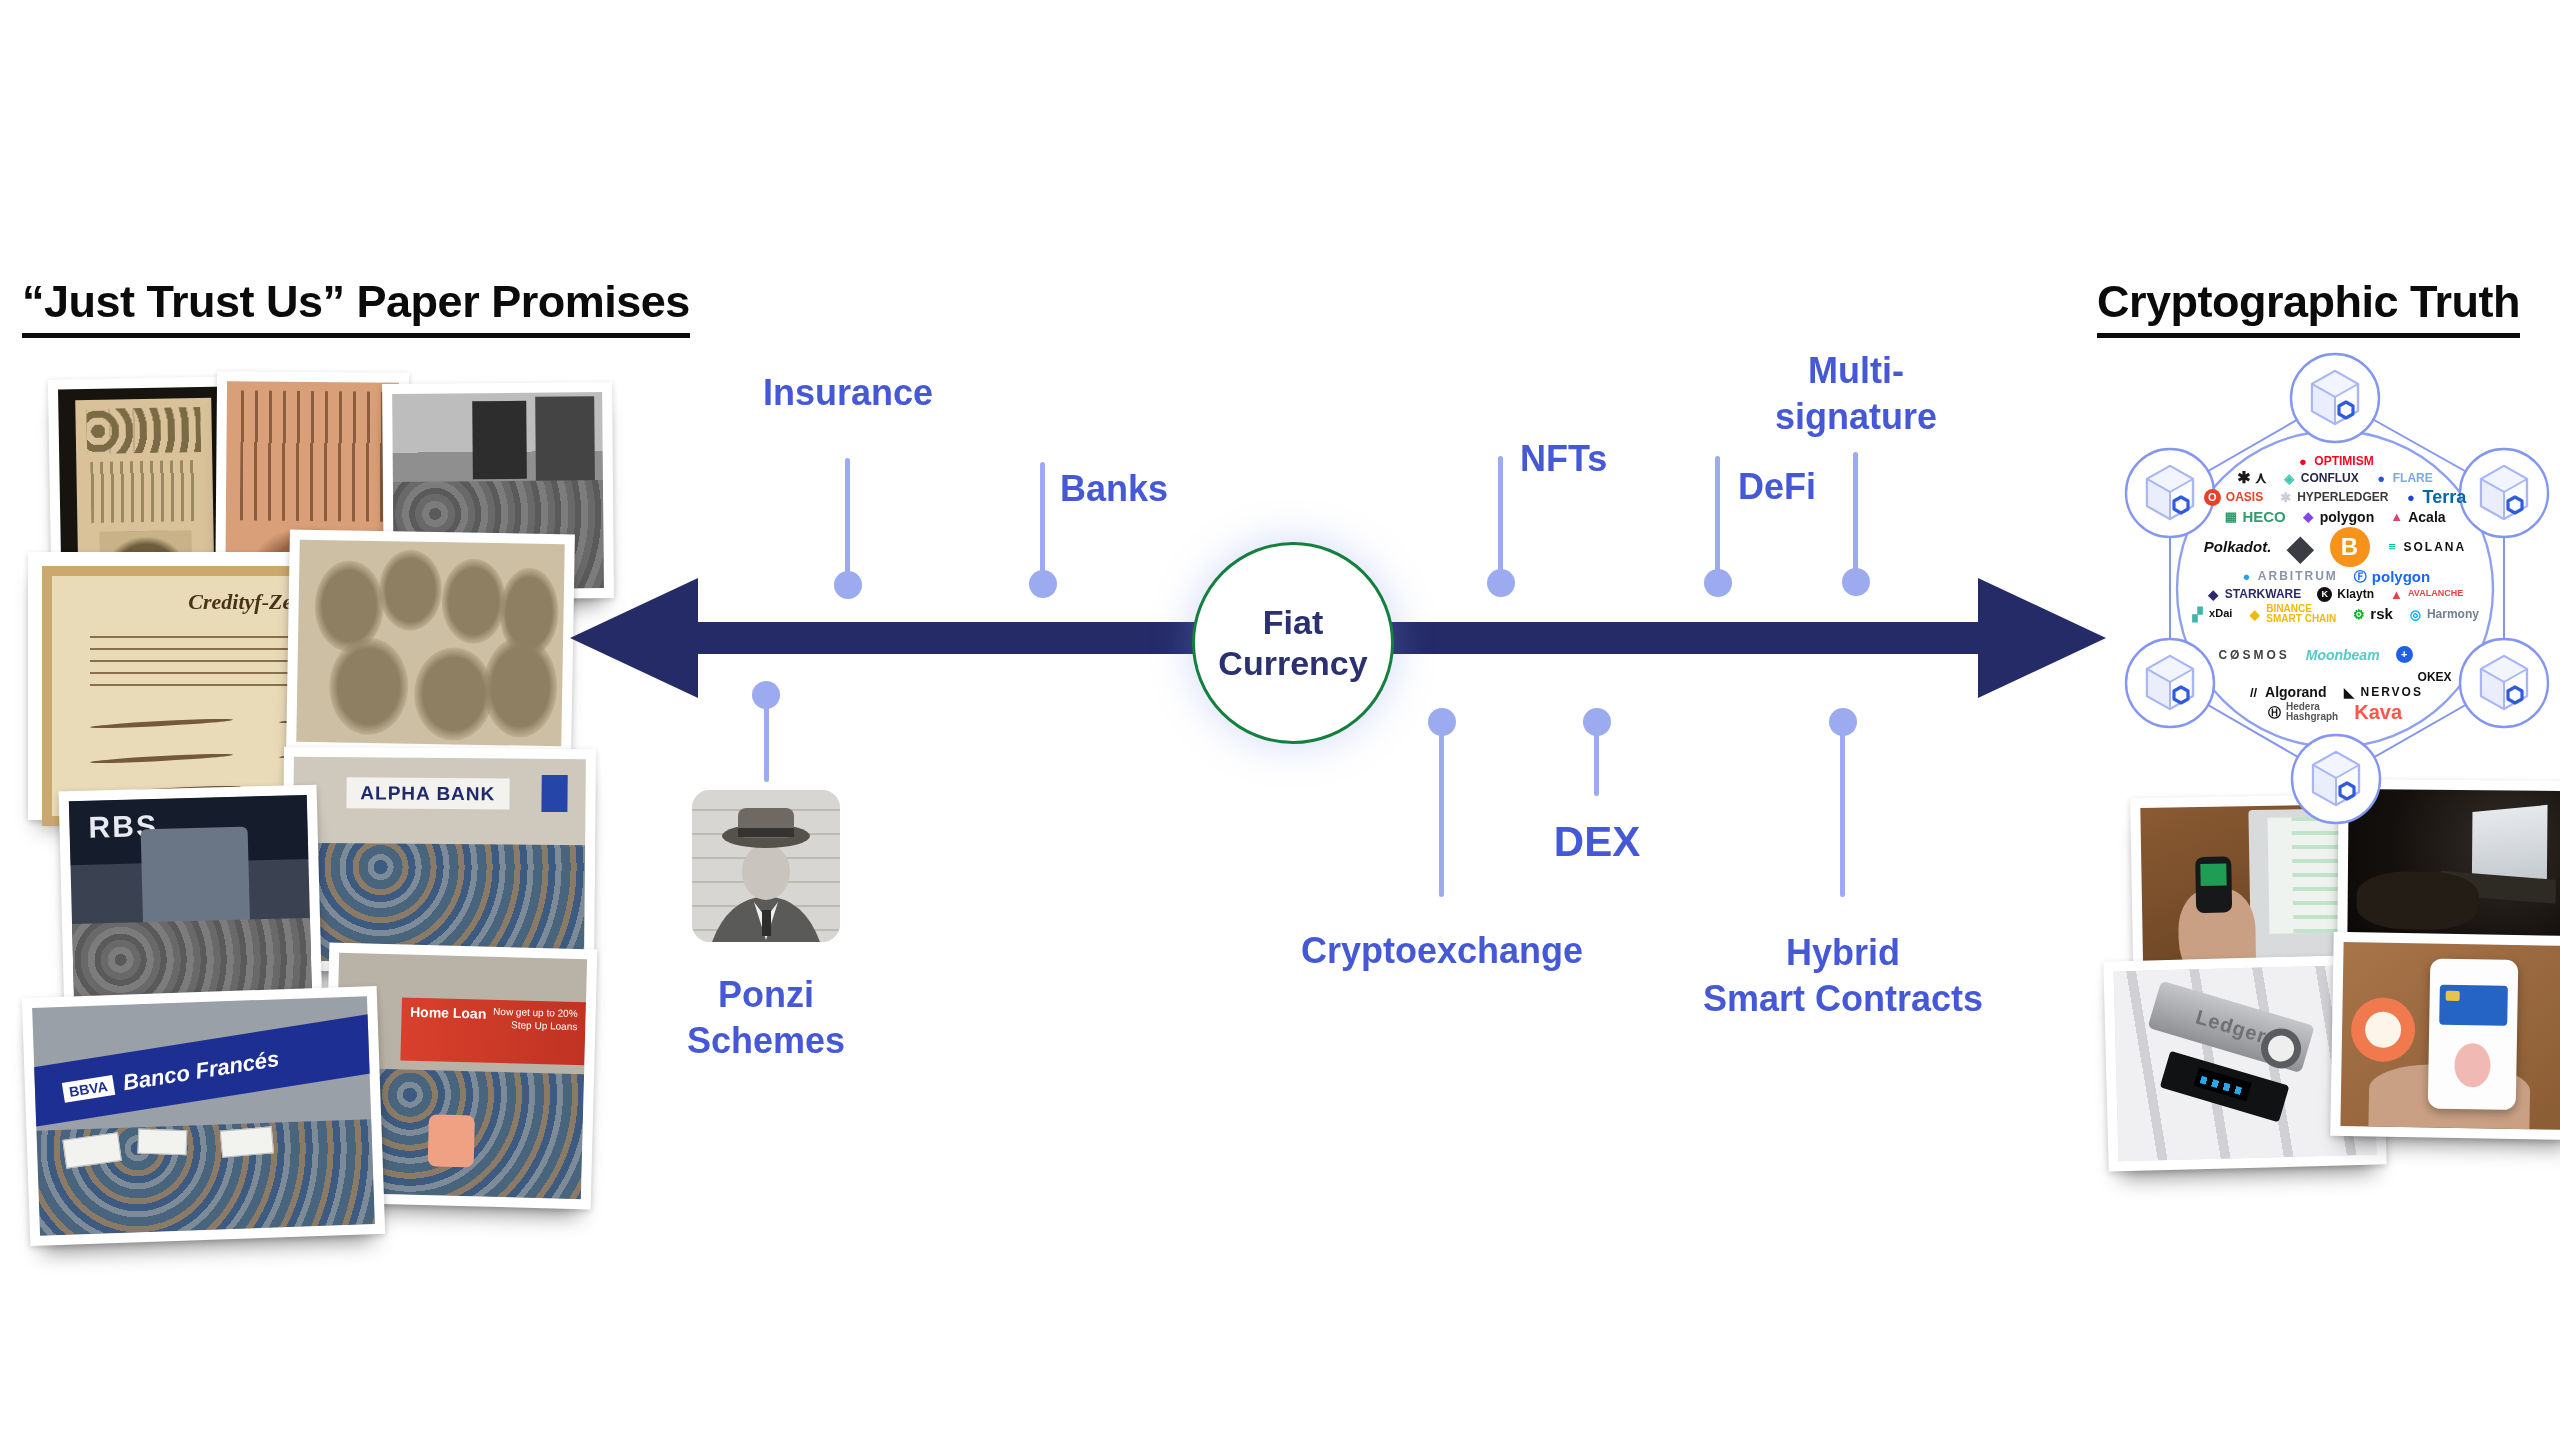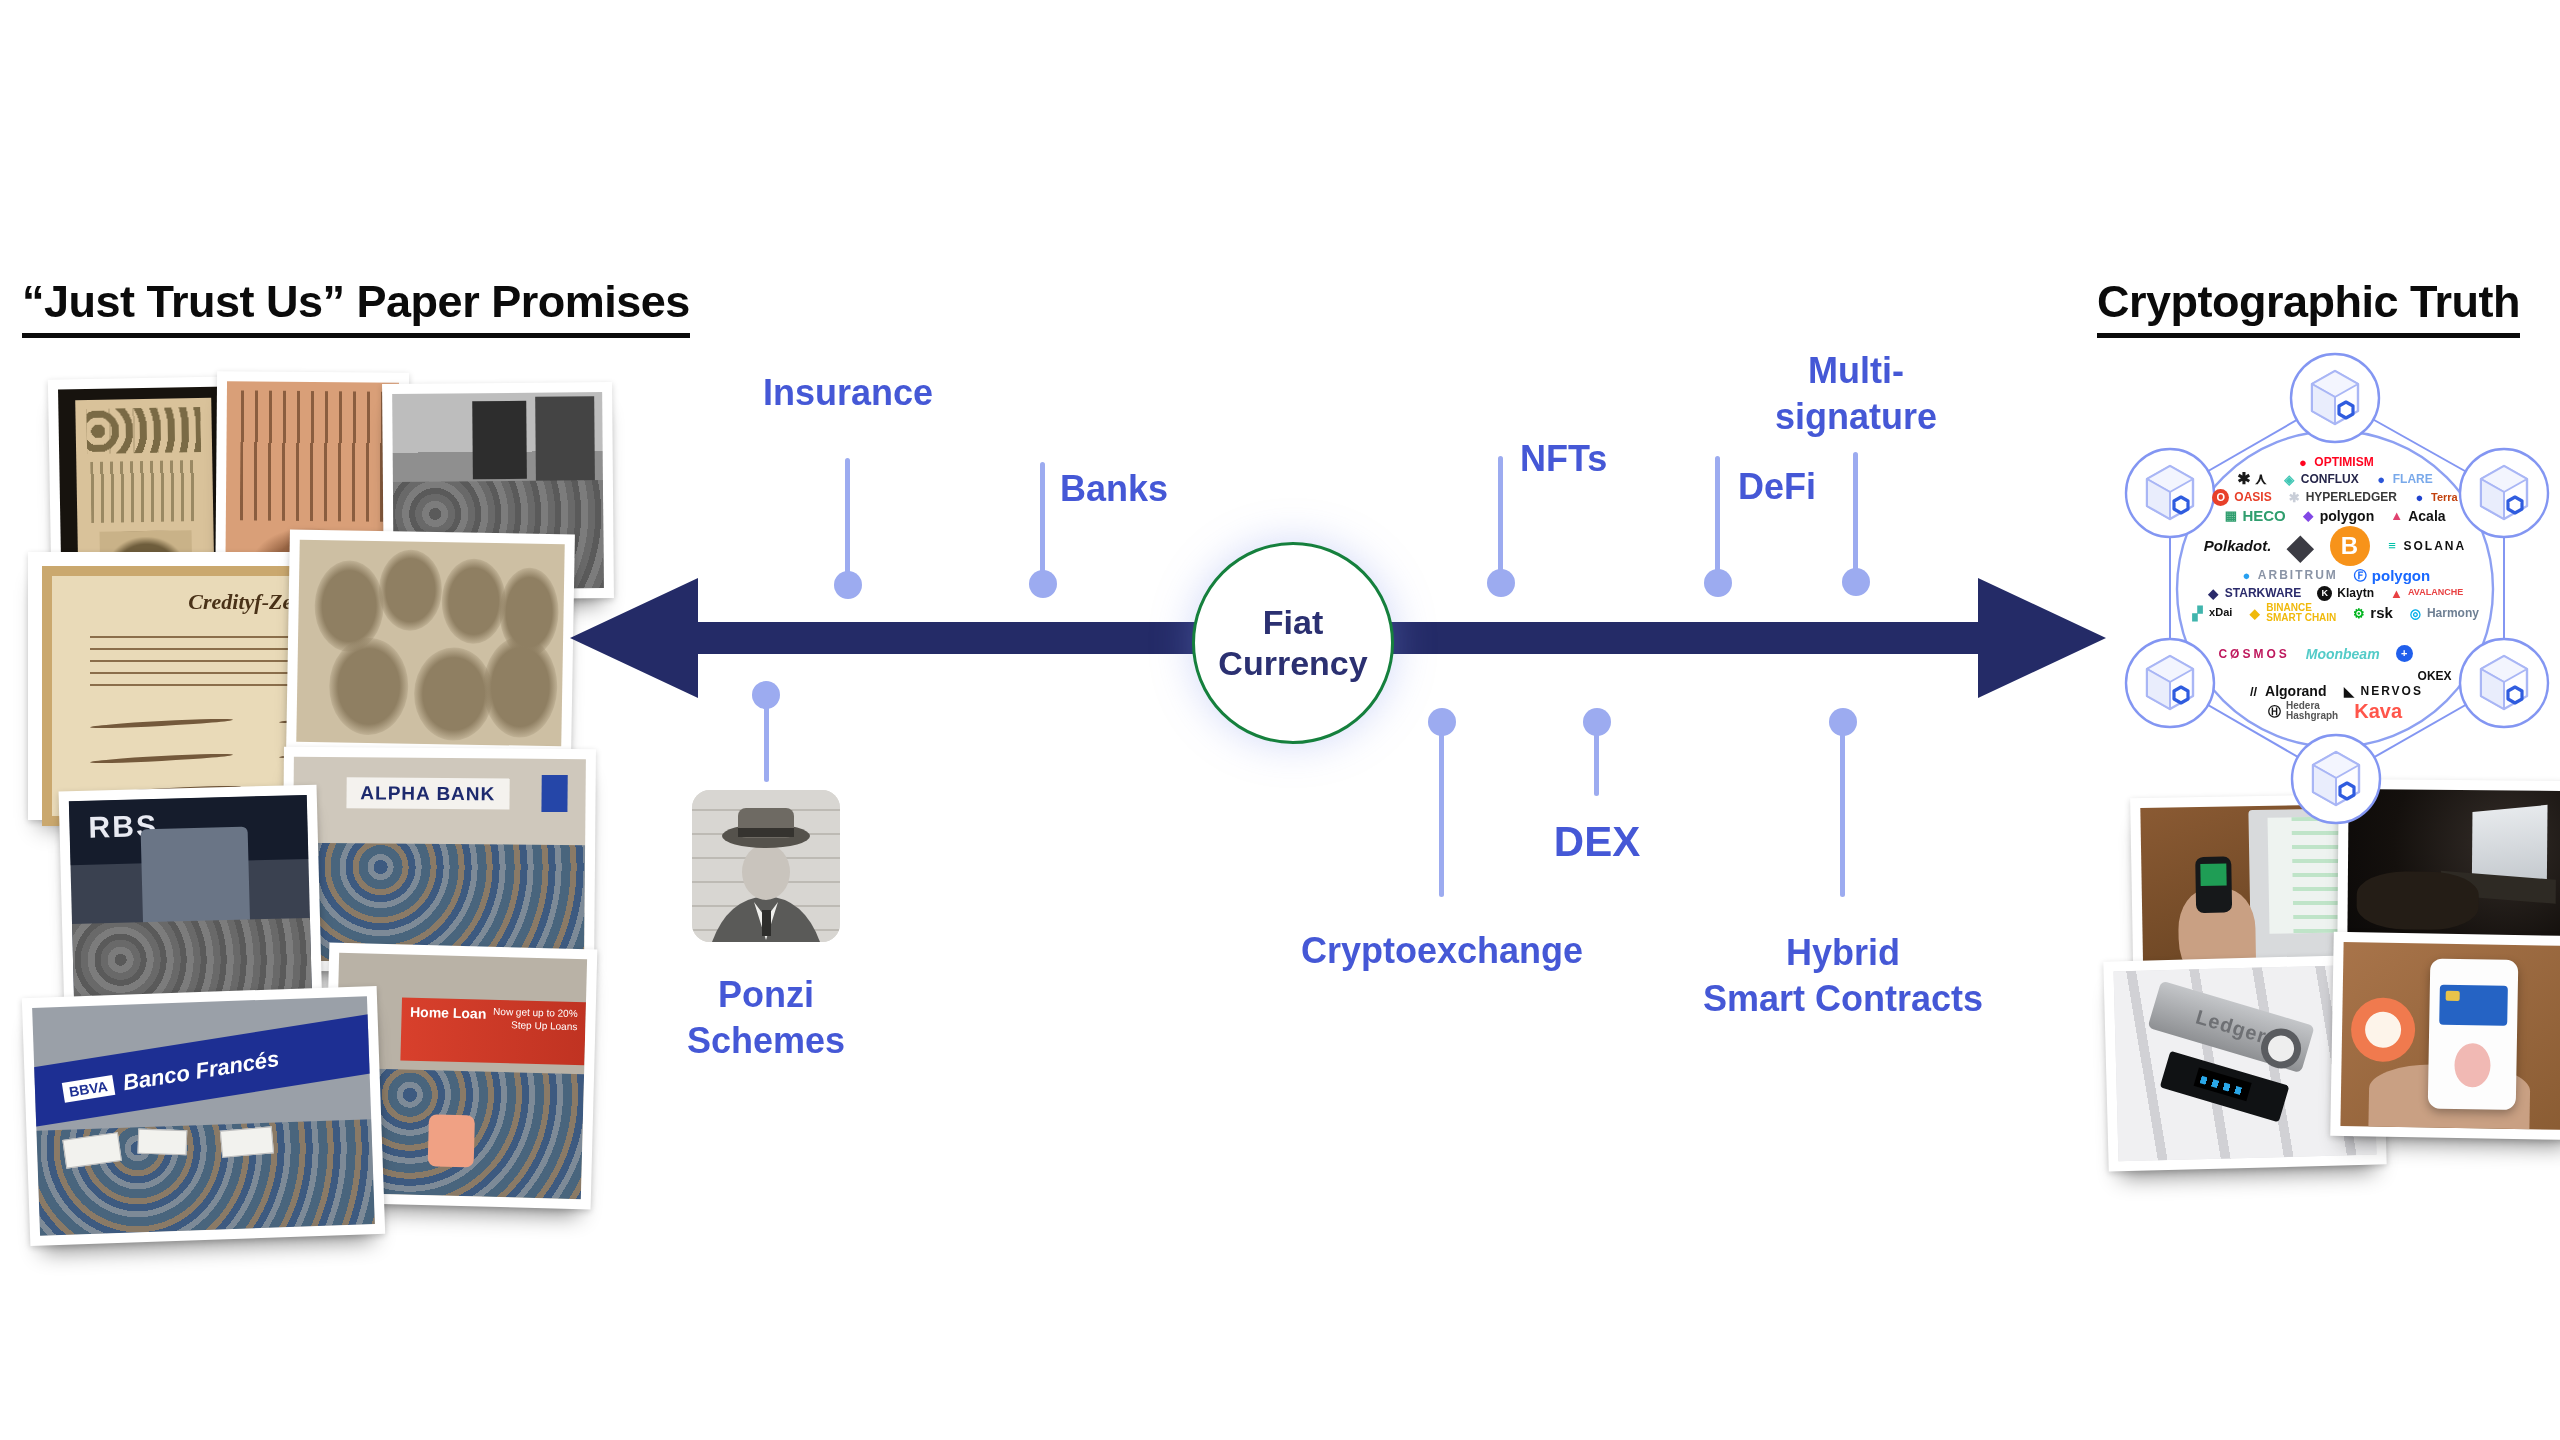--- a/index.html
+++ b/index.html
@@ -423,21 +423,21 @@
         <span class="chip">
           <span class="chip-icon" style="color: rgb(255, 255, 255); background: rgb(232, 64, 42); width: 17px; height: 17px; font-size: 11px;">O</span>
           <span class="chip-label" style="color: rgb(232, 64, 42);">OASIS</span>
         </span>
         <span class="chip">
           <span class="chip-icon" style="color: rgb(201, 206, 216);">✱</span>
           <span class="chip-label" style="color: rgb(58, 58, 58);">HYPERLEDGER</span>
         </span>
         <span class="chip">
           <span class="chip-icon" style="color: rgb(32, 67, 207);">●</span>
-          <span class="chip-label" style="color: #c2410c; font-size: 11px;">Terra</span>
+          <span class="chip-label" style="color: #0369a1; font-size: 18px;">Terra</span>
         </span>
       </div>
       <div class="logo-row">
         <span class="chip">
           <span class="chip-icon" style="color: rgb(47, 158, 110);">▦</span>
           <span class="chip-label" style="color: rgb(47, 158, 110); font-size: 15px;">HECO</span>
         </span>
         <span class="chip">
           <span class="chip-icon" style="color: rgb(130, 71, 229);">◆</span>
           <span class="chip-label" style="color: rgb(17, 17, 17); font-size: 14px;">polygon</span>
@@ -500,21 +500,21 @@
           <span class="chip-icon" style="color: rgb(0, 180, 30);">⚙</span>
           <span class="chip-label" style="color: rgb(17, 17, 17); font-size: 15px;">rsk</span>
         </span>
         <span class="chip">
           <span class="chip-icon" style="color: rgb(0, 174, 233);">◎</span>
           <span class="chip-label" style="color: rgb(110, 127, 147);">Harmony</span>
         </span>
       </div>
       <div class="logo-row">
         <span class="chip">
-          <span class="chip-label" style="color: #be185d; letter-spacing: 3px;">CØSMOS</span>
+          <span class="chip-label" style="color: #404040; letter-spacing: 3px;">CØSMOS</span>
         </span>
         <span class="chip">
           <span class="chip-label" style="color: rgb(83, 203, 200); font-size: 14px; font-style: italic;">Moonbeam</span>
         </span>
         <span class="chip">
           <span class="chip-icon" style="color: rgb(255, 255, 255); background: rgb(32, 95, 236); width: 17px; height: 17px; font-size: 11px;">+</span>
           <span class="chip-label" style="color: rgb(17, 17, 17); margin-top: 44px;">OKEX</span>
         </span>
       </div>
       <div class="logo-row">

